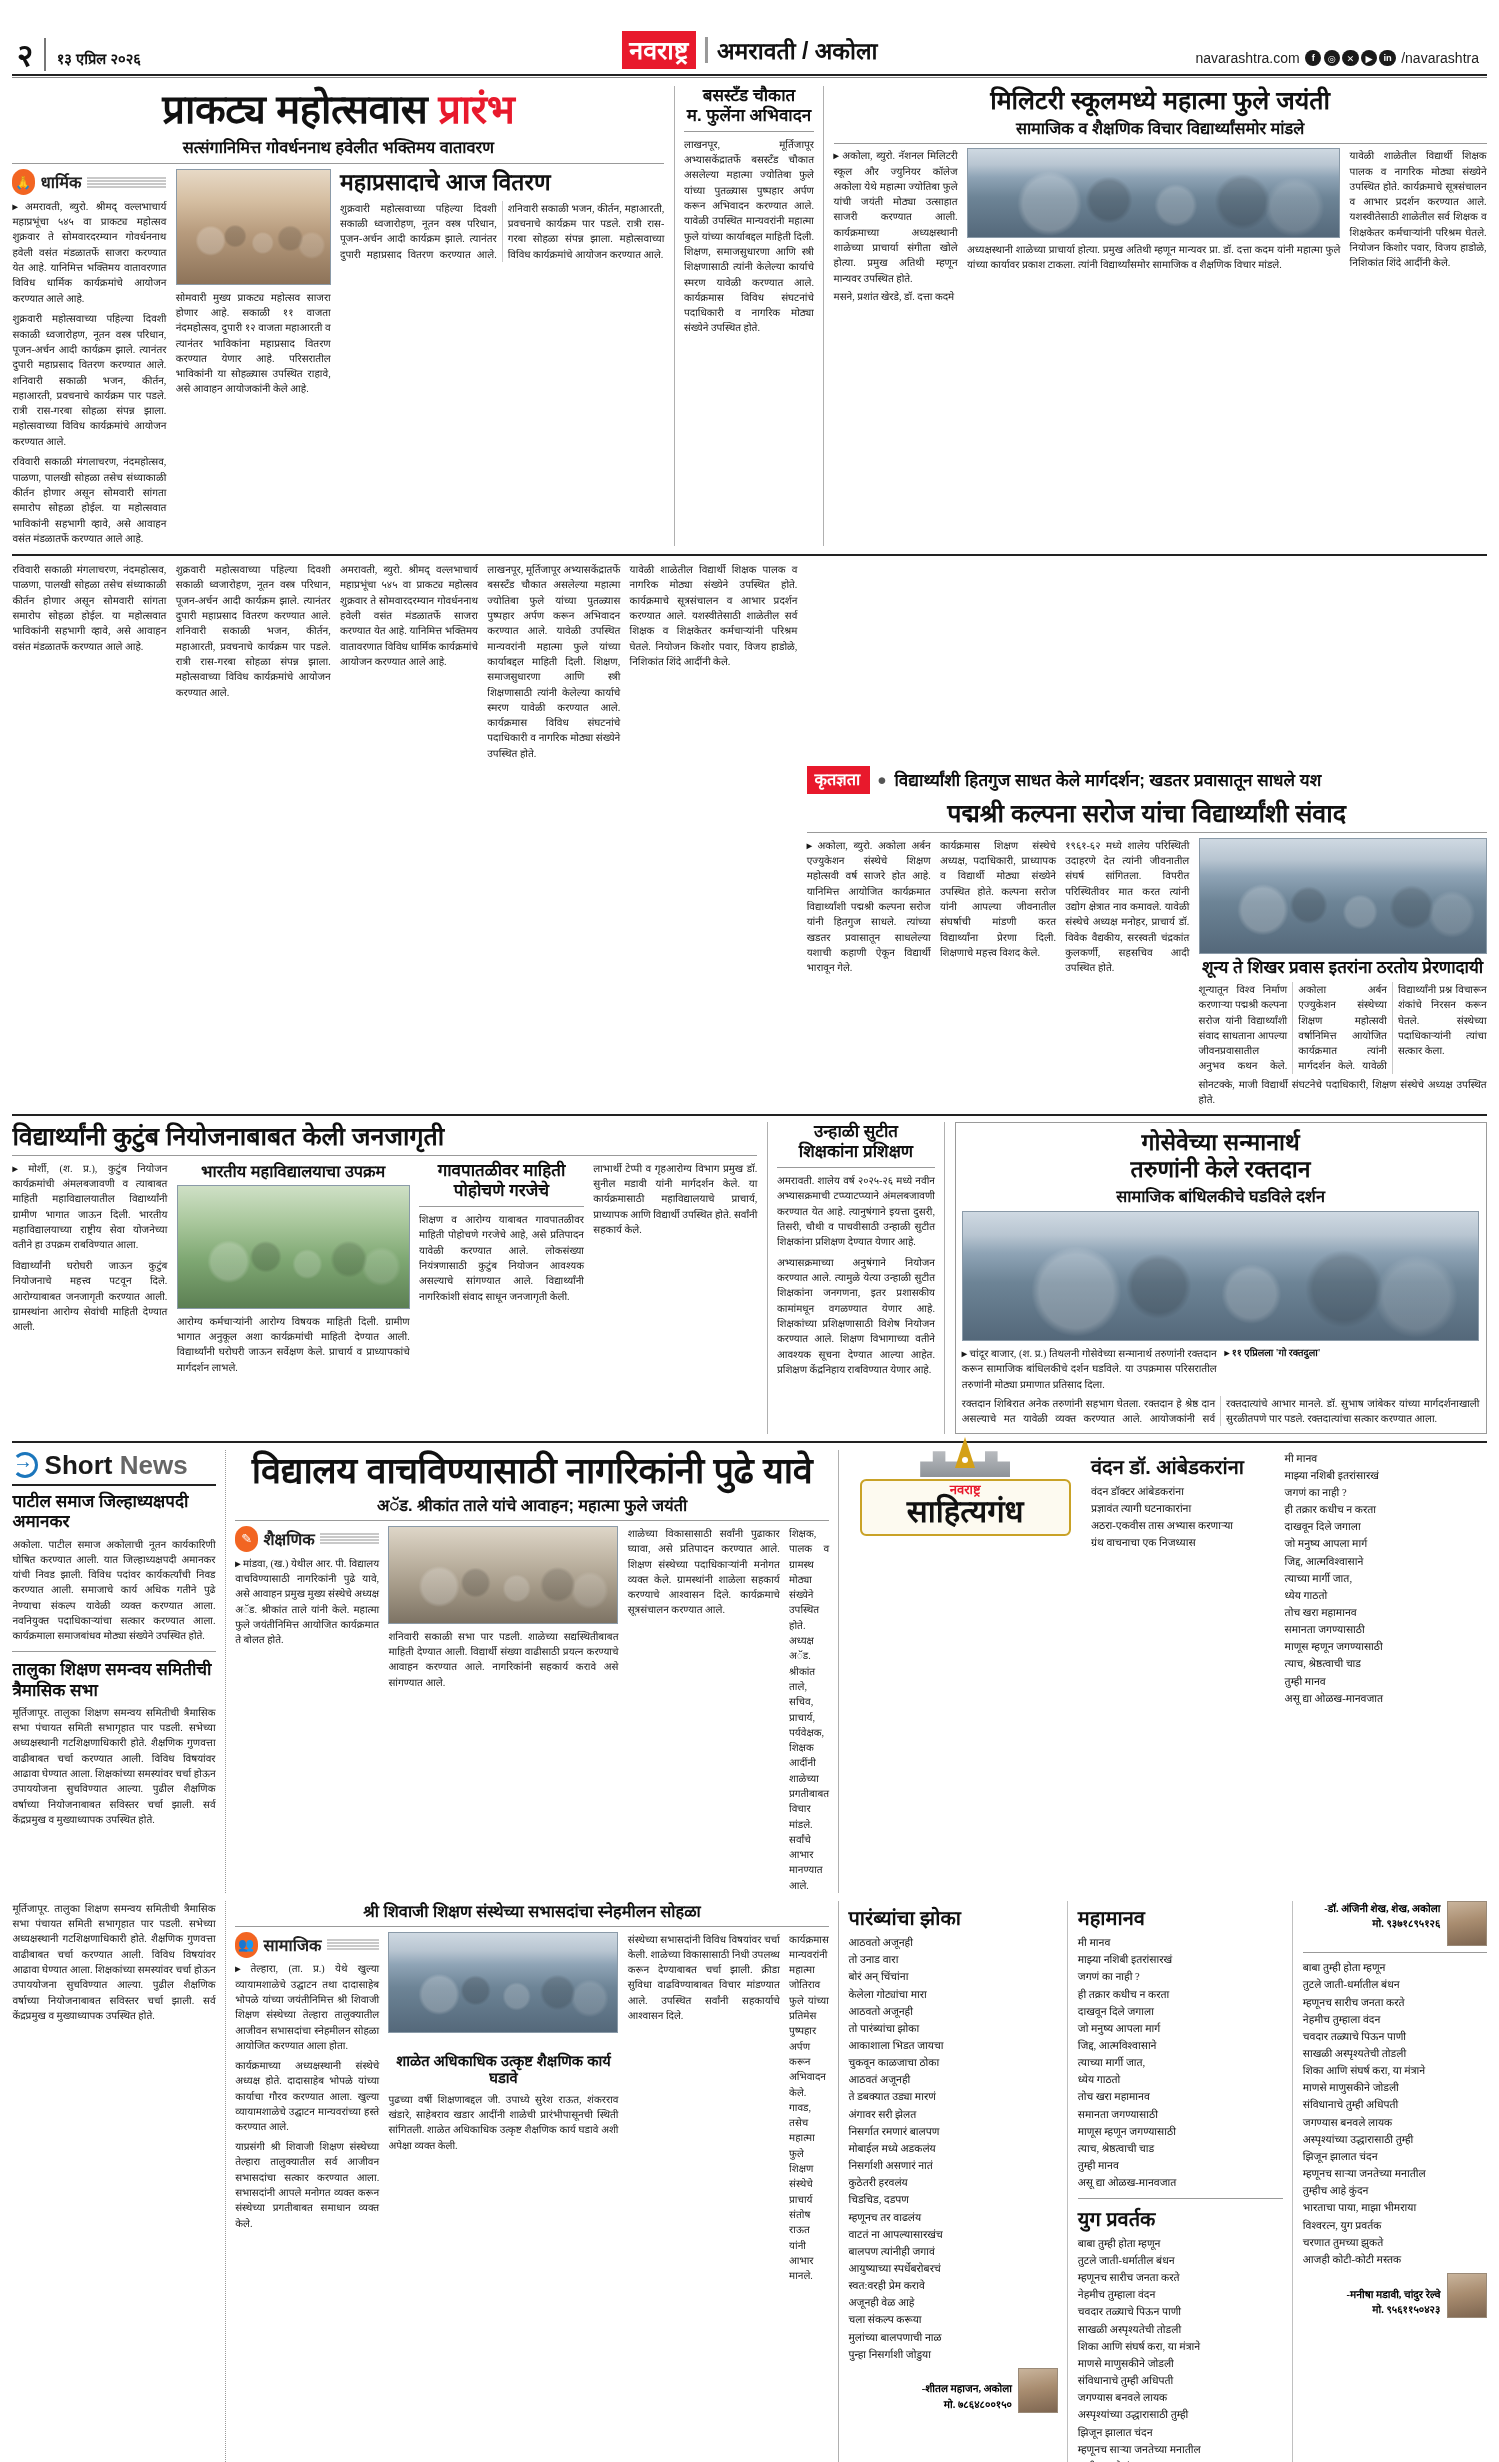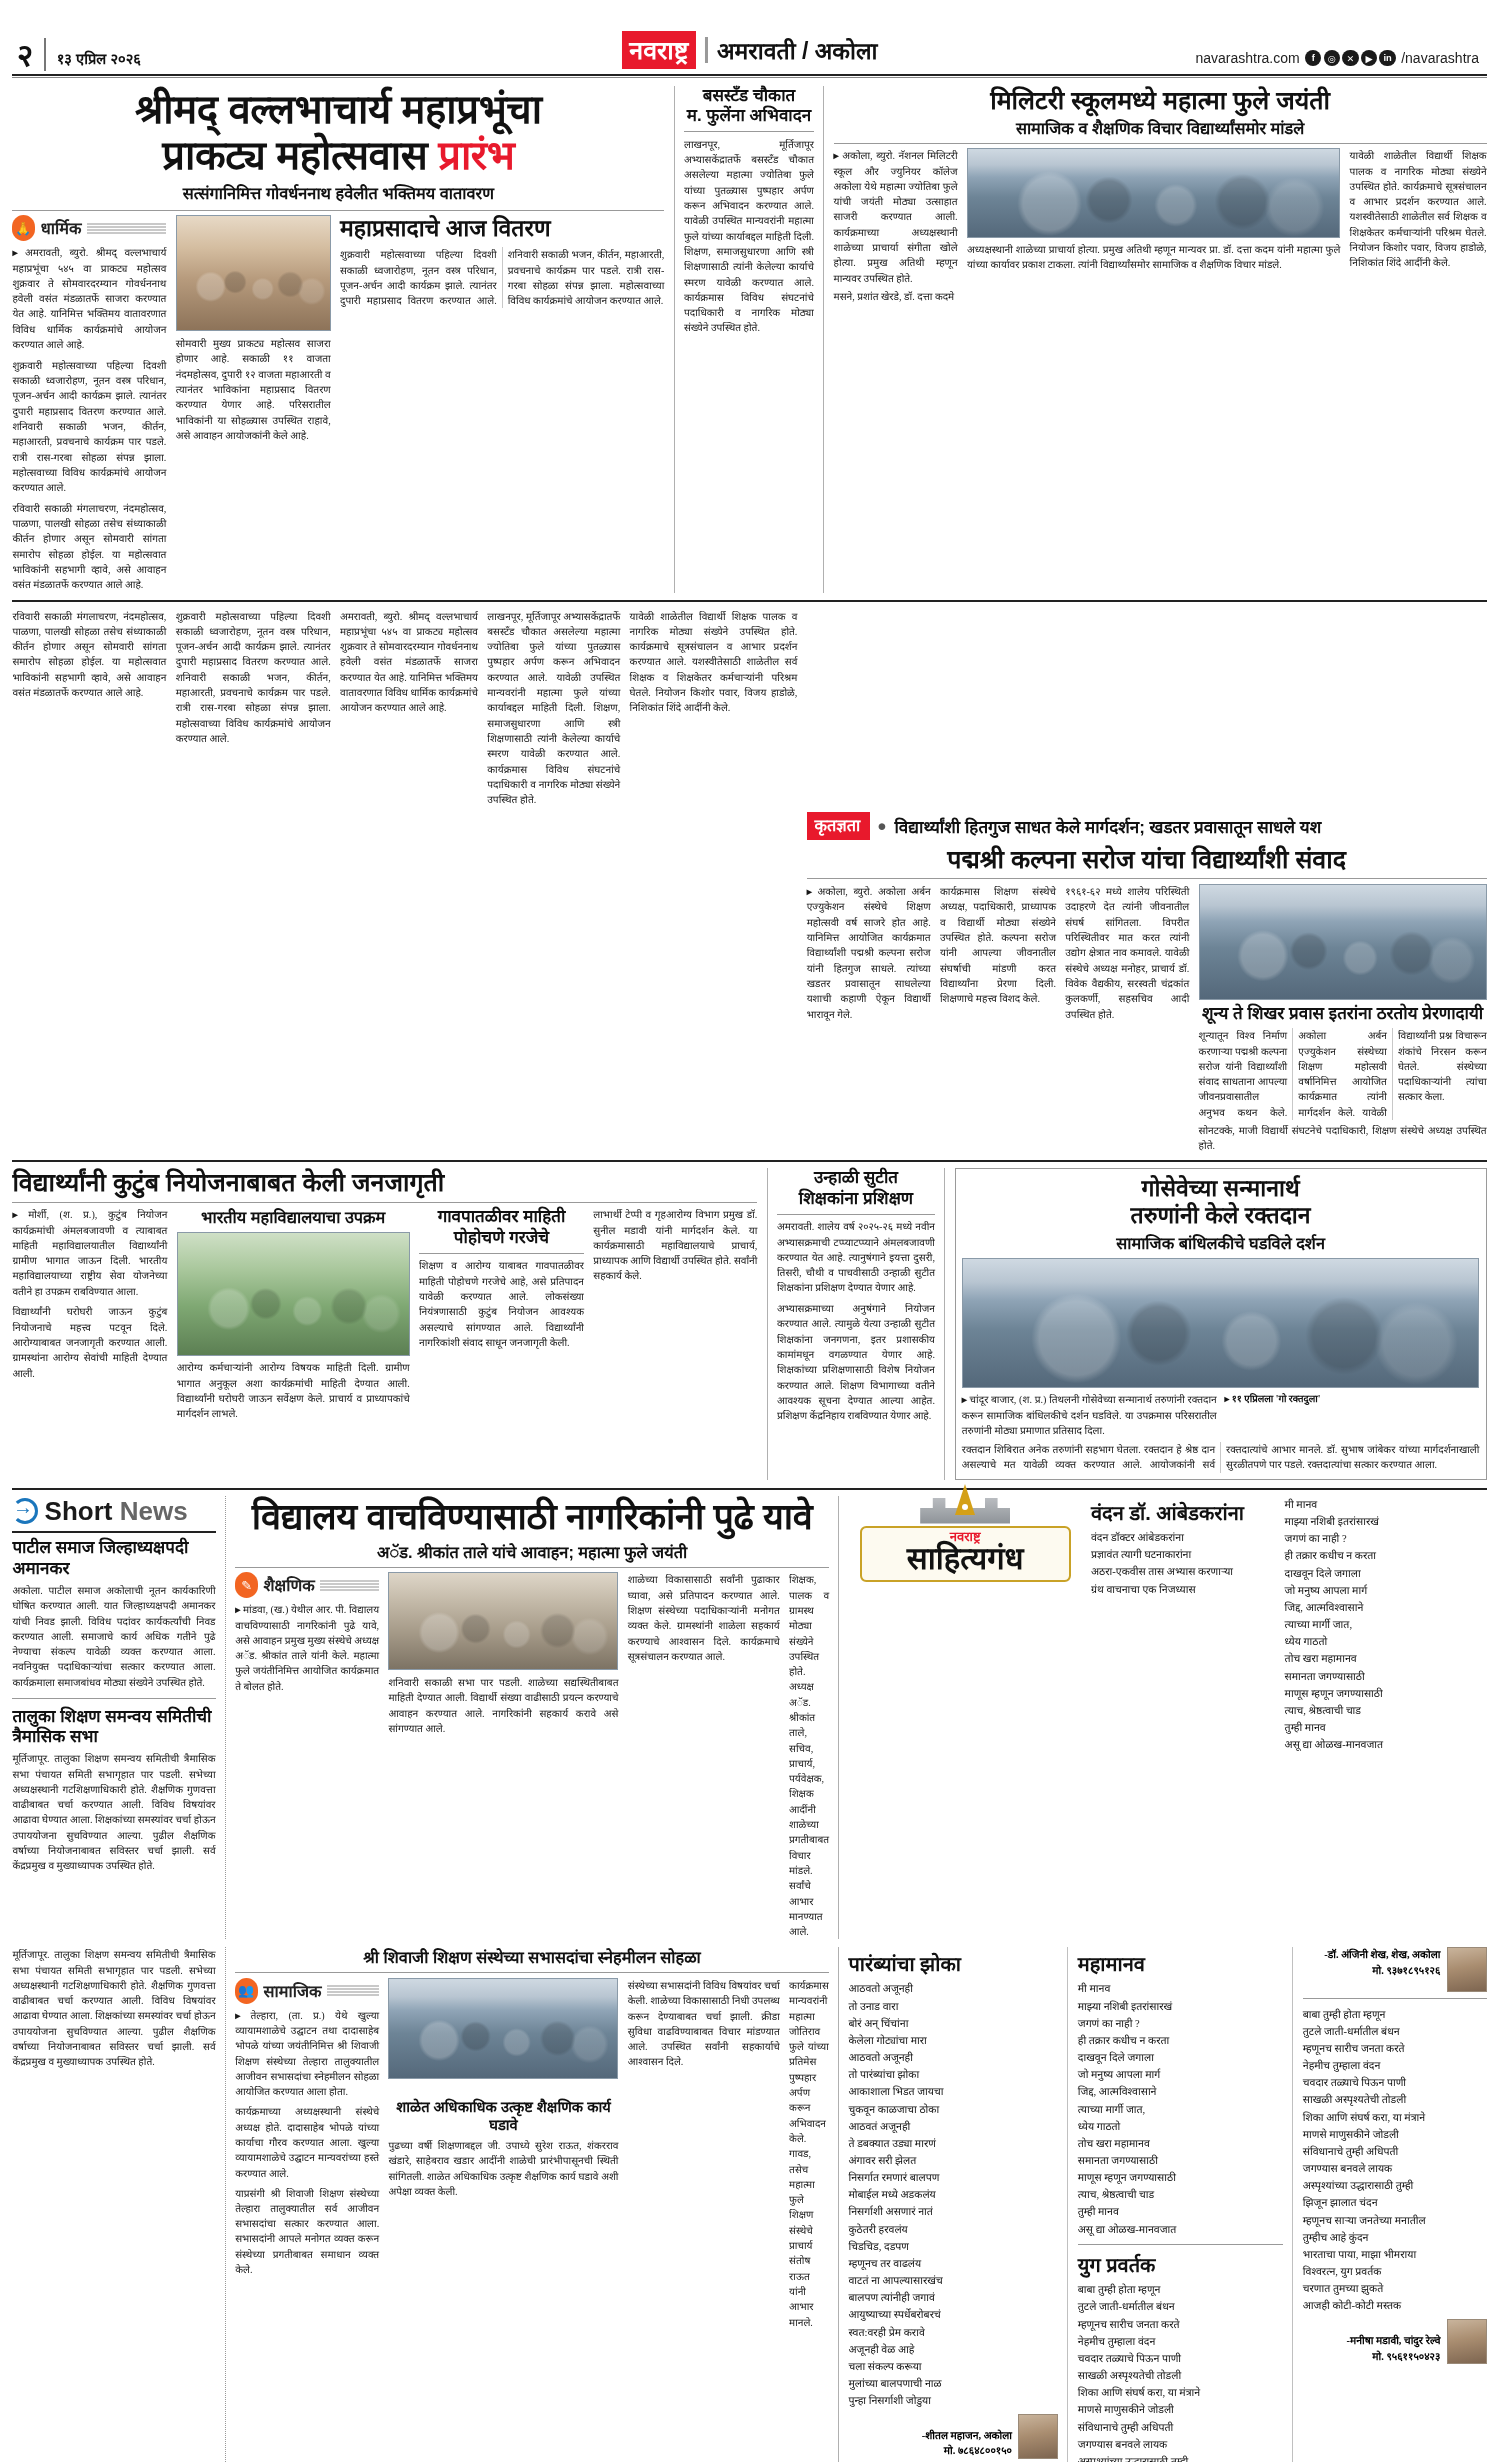--- a/index.html
+++ b/index.html
@@ -240,21 +240,20 @@
         <span>in</span>
       </span>
       <span class="mast-handle">/navarashtra</span>
     </div>
   </div>
   <div class="rule-double"></div>
 
   <div style="display:flex; padding:0 12.4px; margin-top:7.8px;">
 
     <div style="width:652px;">
-      <div class="hl-xl">श्रीमद् वल्लभाचार्य महाप्रभूंचा</div>
       <div class="hl-xl">
         <span>प्राकट्य महोत्सवास </span><span class="red">प्रारंभ</span>
       </div>
       <div class="sub-ctr" style="margin-top:4.7px;">सत्संगानिमित्त गोवर्धननाथ हवेलीत भक्तिमय वातावरण</div>
       <div class="hr-thin" style="margin-top:6.2px;"></div>
 
       <div style="display:flex; gap:9.3px; margin-top:4.7px;">
         <div style="width:154px;">
           <div class="cat">
             <div class="cat-ico orange">🙏</div>

